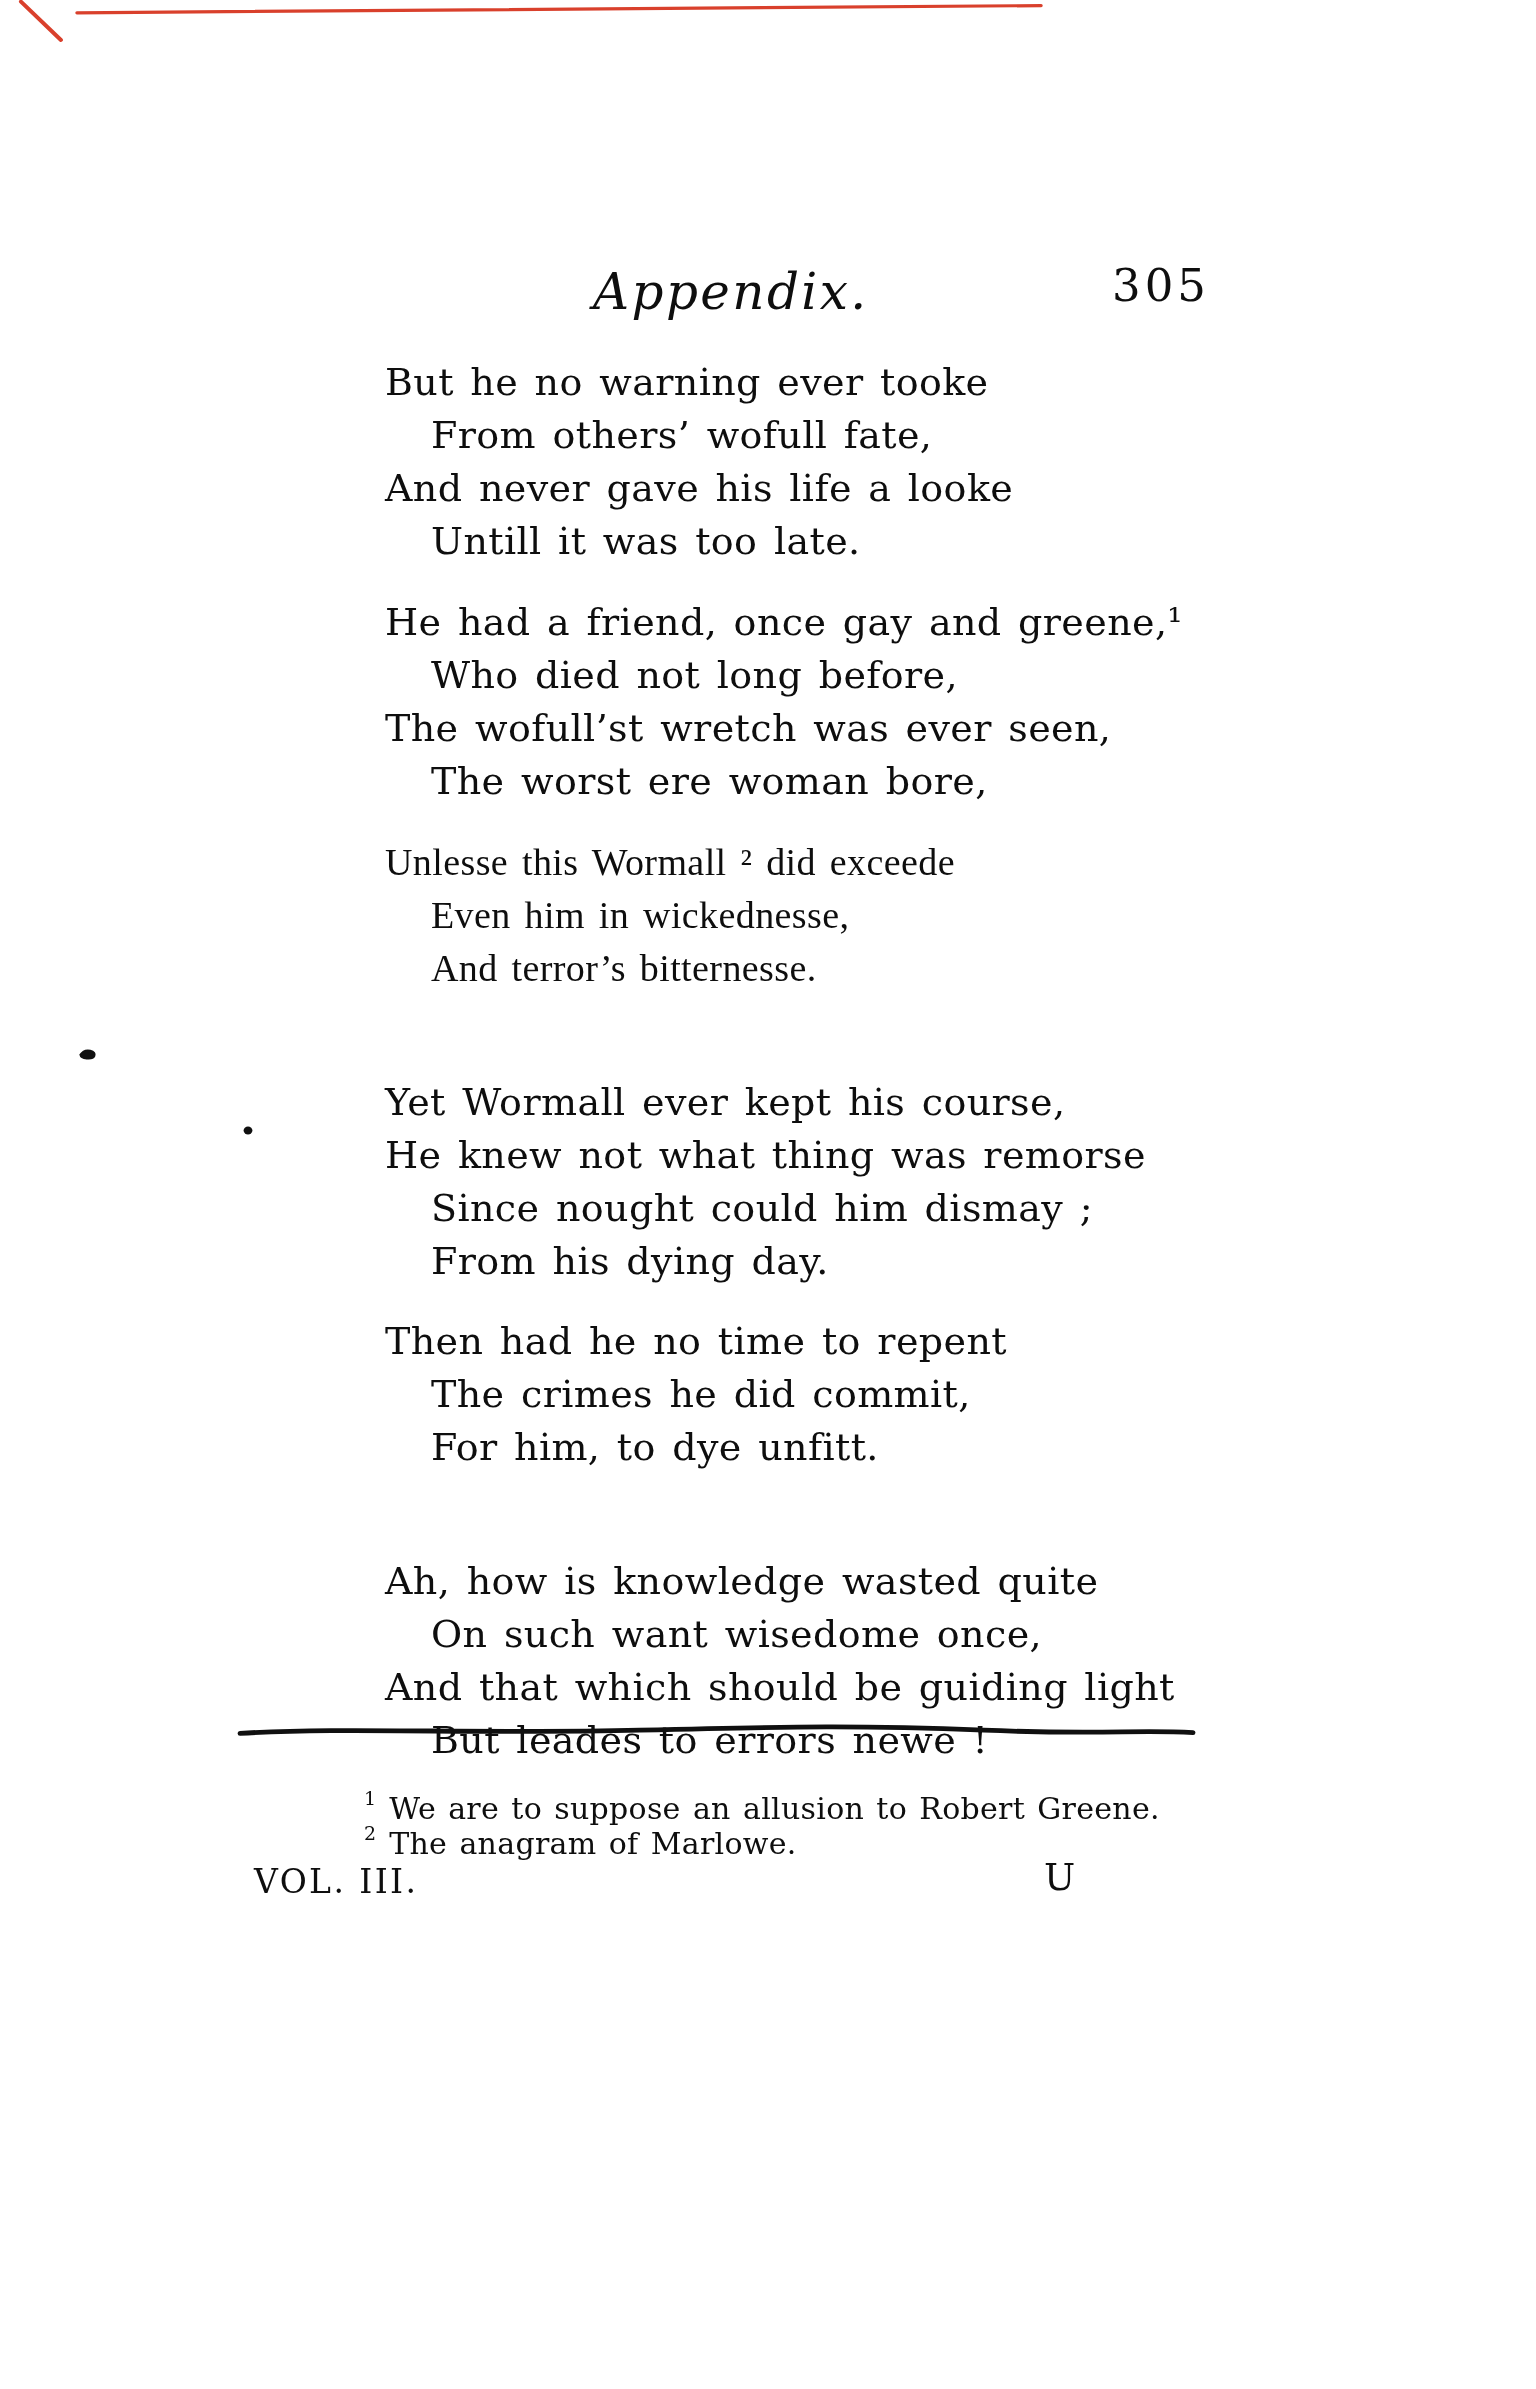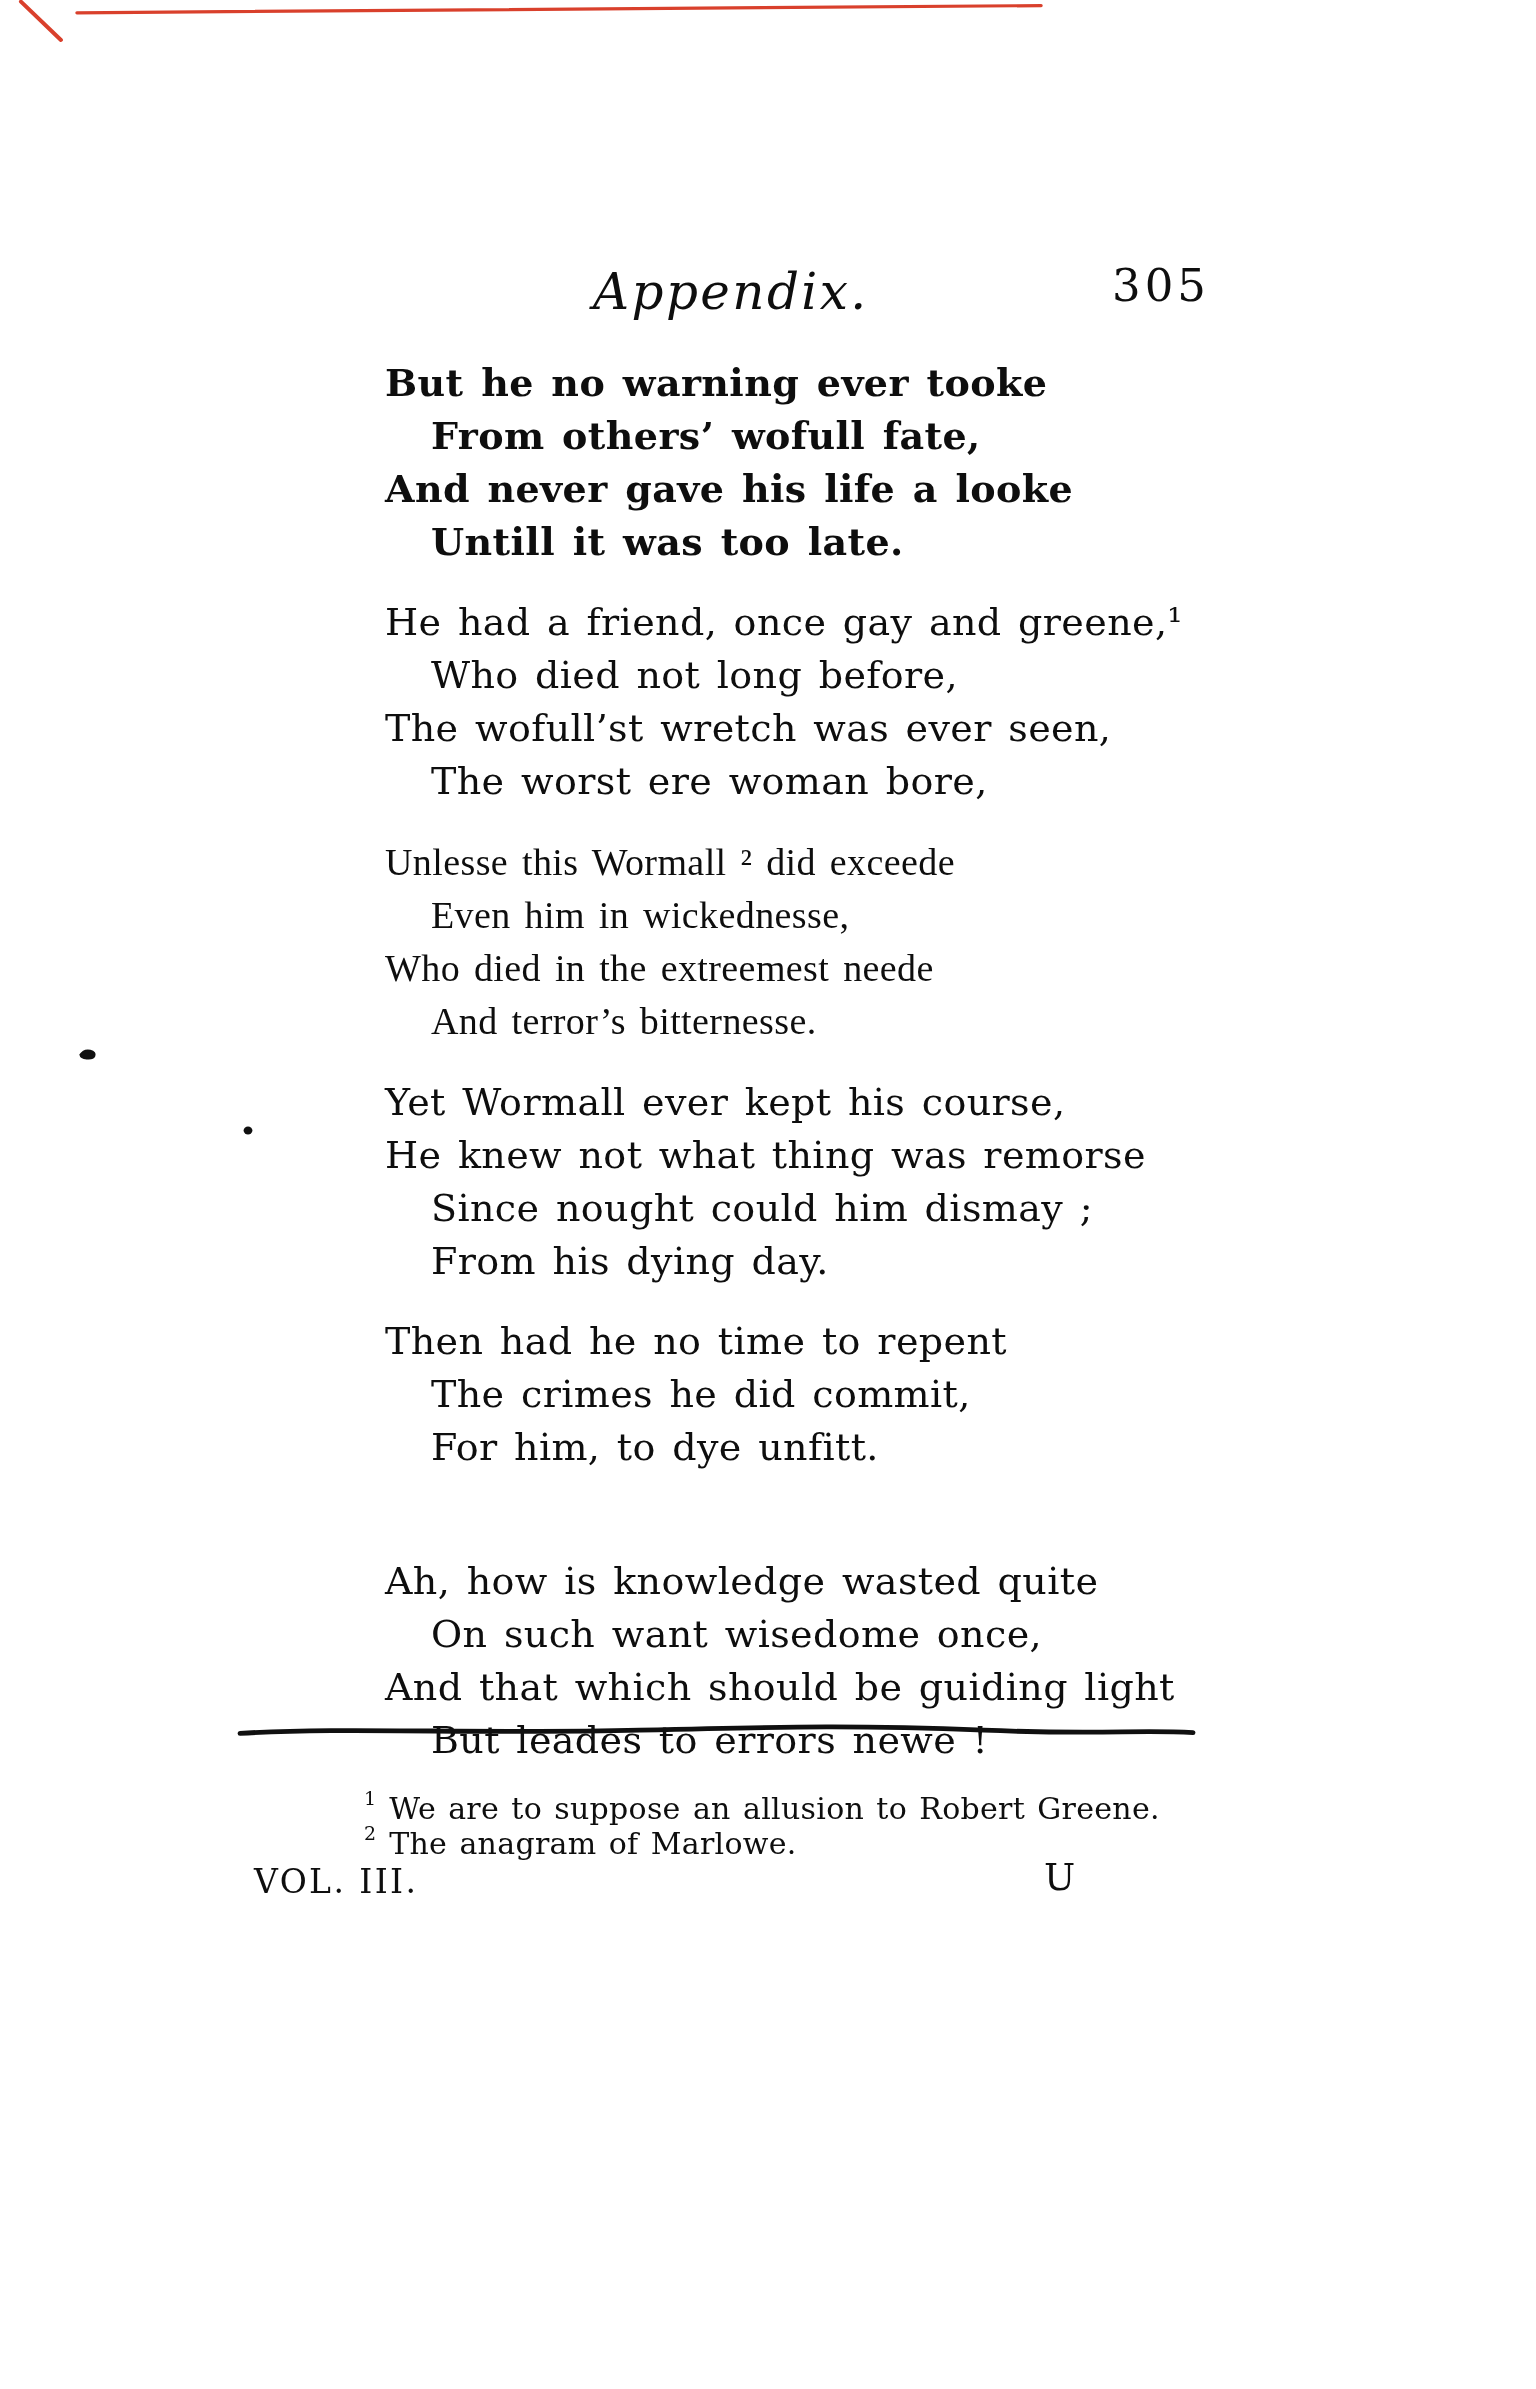--- a/index.html
+++ b/index.html
@@ -21,21 +21,21 @@
     left:1112px;top:223px;
     font-size:45px;letter-spacing:4px;white-space:nowrap;
   }
   
   .stanza{left:385px;width:840px;}
   .stanza .line{
     height:53px;line-height:53px;font-size:38px;
     letter-spacing:0.4px;word-spacing:4px;white-space:nowrap;
   }
   .stanza .line.indent{padding-left:46px;}
-  .s1{top:320px;font-weight:bold;} .s2{top:560px;} .s3{top:800px;font-family:Liberation Serif, serif;}
+  .s1{top:320px;} .s2{top:560px;} .s3{top:800px;font-family:Liberation Serif, serif;}
   .s4{top:1040px;} .s5{top:1279px;} .s6{top:1519px;}
   
   .footnote{
     left:364px;font-size:30px;letter-spacing:0.3px;word-spacing:2.4px;
     white-space:nowrap;
   }
   .fn1{top:1751px;} .fn2{top:1786px;}
   .footnote sup{
     font-size:19px;vertical-align:14.4px;margin-right:12.8px;
   }
@@ -65,21 +65,20 @@
 <div class="abs stanza s2">
   <div class="line">He had a friend, once gay and greene,¹</div>
   <div class="line indent">Who died not long before,</div>
   <div class="line">The wofull’st wretch was ever seen,</div>
   <div class="line indent">The worst ere woman bore,</div>
 </div>
 
 <div class="abs stanza s3">
   <div class="line">Unlesse this Wormall ² did exceede</div>
   <div class="line indent">Even him in wickednesse,</div>
-  <div class="line">Who died in the extreemest neede</div>
   <div class="line indent">And terror’s bitternesse.</div>
 </div>
 
 <div class="abs stanza s4">
   <div class="line">Yet Wormall ever kept his course,</div>
   <div class="line">He knew not what thing was remorse</div>
   <div class="line indent">Since nought could him dismay ;</div>
   <div class="line indent">From his dying day.</div>
 </div>
 

